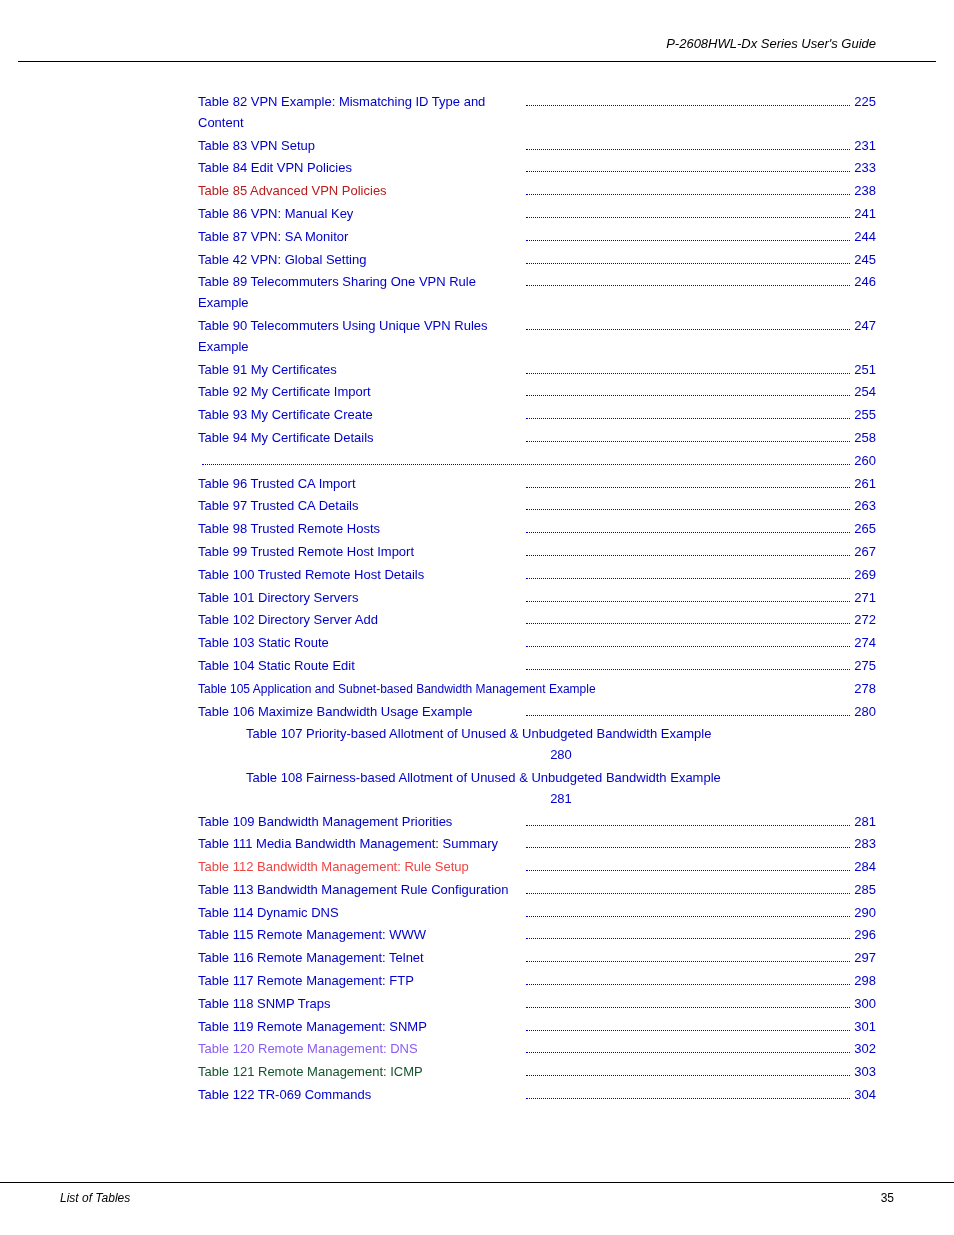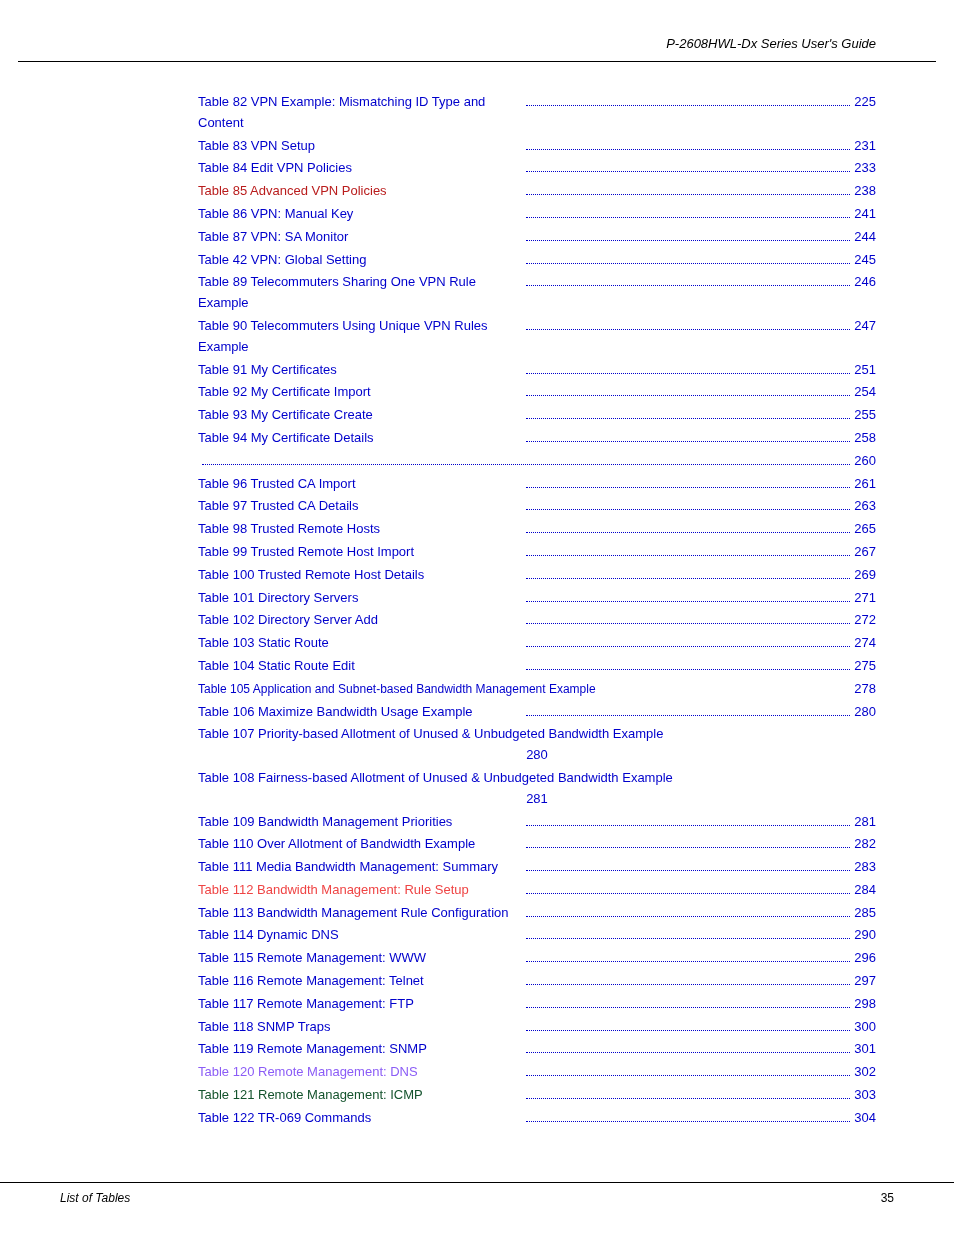--- a/index.html
+++ b/index.html
@@ -56,20 +56,21 @@
       min-width: 10px;
     }
     .toc-page {
       color: #0000cc;
       font-size: 13px;
       white-space: nowrap;
     }
     .toc-entry-wrapped {
       margin-bottom: 2px;
       line-height: 1.6;
+      margin-left: 48px;
     }
     .toc-entry-wrapped .toc-center {
       text-align: center;
       color: #0000cc;
       font-size: 13px;
     }
     .footer {
       position: absolute;
       bottom: 30px;
       left: 0;
@@ -224,25 +225,20 @@
         <span class="toc-page">280</span>
       </div>
       <div class="toc-entry-wrapped"><a href="#" style="color:#0000cc;text-decoration:none;font-size:13px;">Table 107 Priority-based Allotment of Unused &amp; Unbudgeted Bandwidth Example</a><div class="toc-center" style="color:#0000cc;font-size:13px;">280</div></div>
       <div class="toc-entry-wrapped"><a href="#" style="color:#0000cc;text-decoration:none;font-size:13px;">Table 108 Fairness-based Allotment of Unused &amp; Unbudgeted Bandwidth Example</a><div class="toc-center" style="color:#0000cc;font-size:13px;">281</div></div>
       <div class="toc-entry">
         <span class="toc-label"><a href="#" style="color:#0000cc;text-decoration:none;">Table 109 Bandwidth Management Priorities</a></span>
         <span class="toc-dots"></span>
         <span class="toc-page">281</span>
       </div>
       <div class="toc-entry">
-        <span class="toc-label"><a href="#" style="color:#0000cc;text-decoration:none;">Table 110 Over Allotment of Bandwidth Example</a></span>
-        <span class="toc-dots"></span>
-        <span class="toc-page">282</span>
-      </div>
-      <div class="toc-entry">
         <span class="toc-label"><a href="#" style="color:#0000cc;text-decoration:none;">Table 111 Media Bandwidth Management: Summary</a></span>
         <span class="toc-dots"></span>
         <span class="toc-page">283</span>
       </div>
       <div class="toc-entry">
         <span class="toc-label"><a href="#" style="color:#ef4444;text-decoration:none;">Table 112 Bandwidth Management: Rule Setup</a></span>
         <span class="toc-dots"></span>
         <span class="toc-page">284</span>
       </div>
       <div class="toc-entry">

